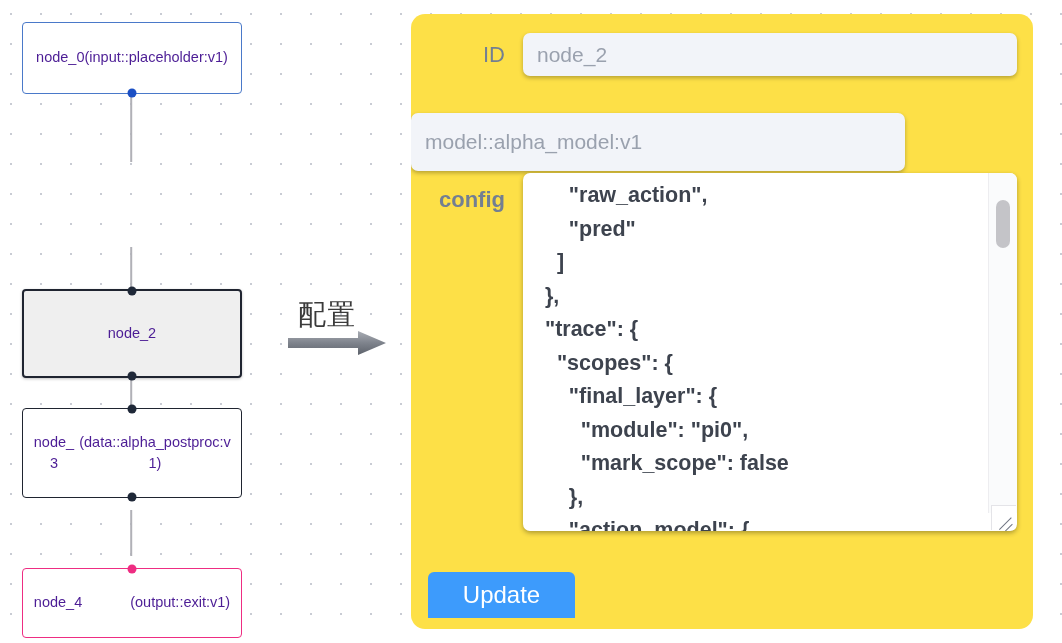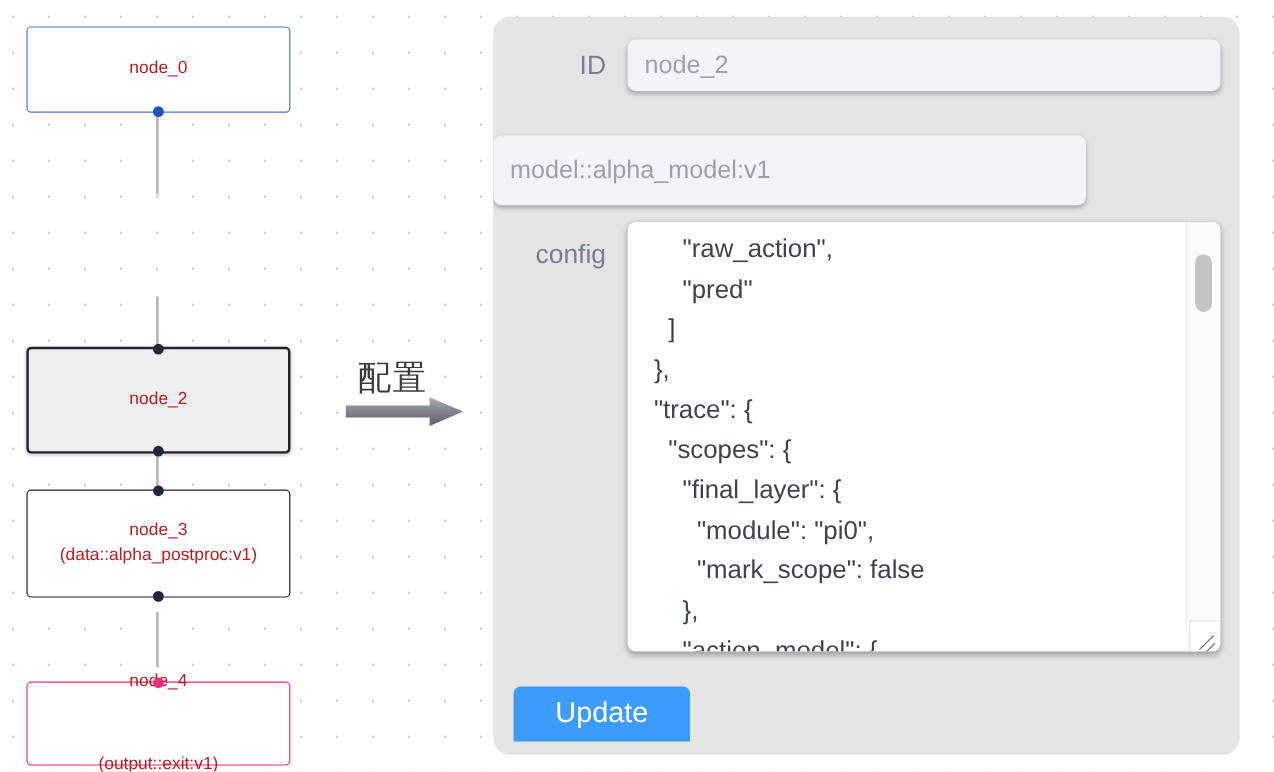--- a/index.html
+++ b/index.html
@@ -27,25 +27,25 @@
   }
 
   
   .node {
     position: absolute;
     box-sizing: border-box;
     background: #ffffff;
     border: 1.4px solid #1f2430;
     border-radius: 4px;
     display: flex;
-    flex-direction: column;
+    flex-direction: row;
     align-items: center;
     justify-content: center;
     text-align: center;
-    color: #b91c1c;
+    color: #4c1d95;
     font-size: 14.5px;
     line-height: 1.45;
     padding: 4px 8px;
     box-shadow: 0 0 0 0 rgba(0,0,0,0);
   }
   .node .nline { display: block; white-space: pre-wrap; word-break: break-all; }
   .node.input  { border-color: #4a79c9; border-width: 1.4px; }
   .node.output { border-color: #ee2d82; border-width: 1.4px; }
   .node.selected {
     background: #efefef;
@@ -84,21 +84,21 @@
     font-size: 28px; color: #3b3b3b; letter-spacing: 1px;
     font-family: Liberation Sans, sans-serif;
   }
   #arrow-shape { position: absolute; left: 0; top: 34px; }
 
   
   #panel {
     position: absolute;
     left: 411px; top: 14px;
     width: 622px; height: 615px;
-    background: #e5e5e5;
+    background: #fde047;
     border-radius: 14px;
     box-sizing: border-box;
     overflow: hidden;
   }
   .field-row {
     position: absolute;
     display: flex;
     align-items: center;
   }
   .field-label {
@@ -120,21 +120,21 @@
     font-family: "Liberation Sans", sans-serif;
     padding: 0 14px;
     outline: none;
     box-shadow: 0 2px 4px rgba(0,0,0,0.28);
   }
   #row-id    { left: 0; top: 19px; width: 622px; }
   #row-id .field-input   { width: 494px; height: 43px; }
   #row-type  { left: 0; top: 99px; width: 622px; }
   #row-type .field-input { width: 494px; height: 58px; }
 
-  #row-config { left: 0; top: 171px; width: 622px; align-items: flex-start; }
+  #row-config { left: 0; top: 159px; width: 622px; align-items: flex-start; font-weight: bold; }
   #row-config .field-label { padding-top: 14px; }
 
   .config-wrap {
     position: relative;
     width: 494px; height: 358px;
     box-sizing: border-box;
     background: #ffffff;
     border-radius: 7px;
     box-shadow: 0 2px 5px rgba(0,0,0,0.32);
     overflow: hidden;
@@ -212,20 +212,21 @@
 
 <div id="canvas">
 
   <div class="edge" style="top:94px;  height:68px;"></div>
   <div class="edge" style="top:247px; height:46px;"></div>
   <div class="edge" style="top:378px; height:46px;"></div>
   <div class="edge" style="top:510px; height:46px;"></div>
 
   <div class="node input" style="left:22px; top:22px; width:220px; height:72px;">
     <span class="nline">node_0</span>
+    <span class="nline">(input::placeholder:v1)</span>
     <span class="handle bottom blue"></span>
   </div>
 
 
   <div class="node selected" style="left:22px; top:289px; width:220px; height:89px;">
     <span class="nline">node_2</span>
     <span class="handle top"></span>
     <span class="handle bottom"></span>
   </div>
 

